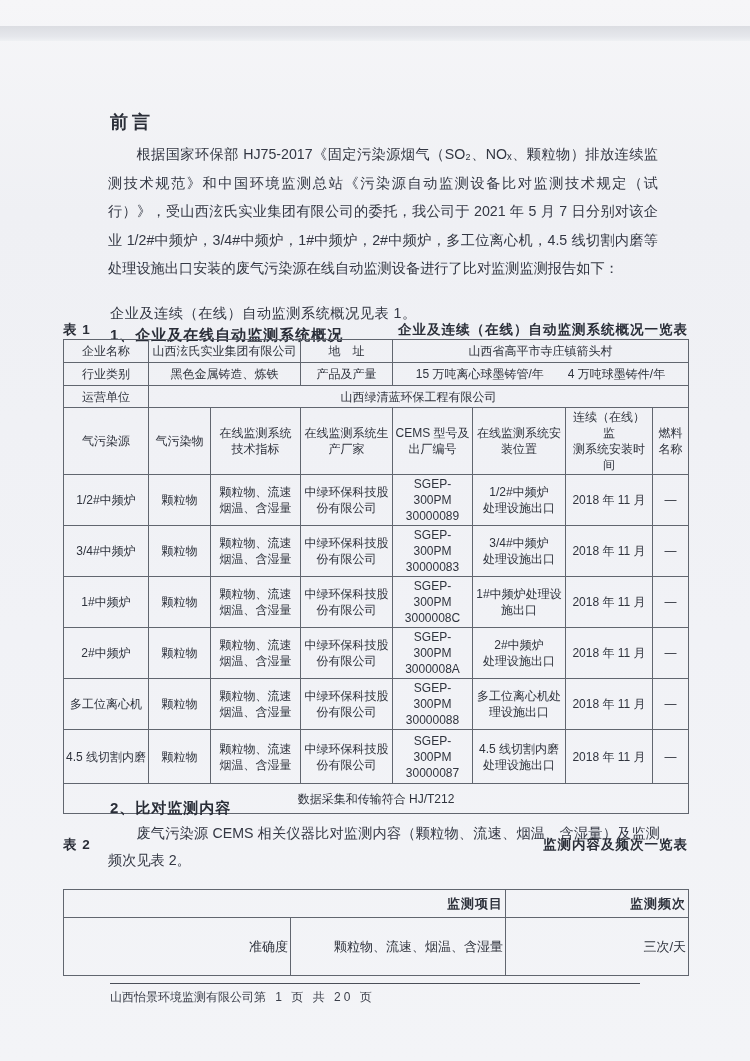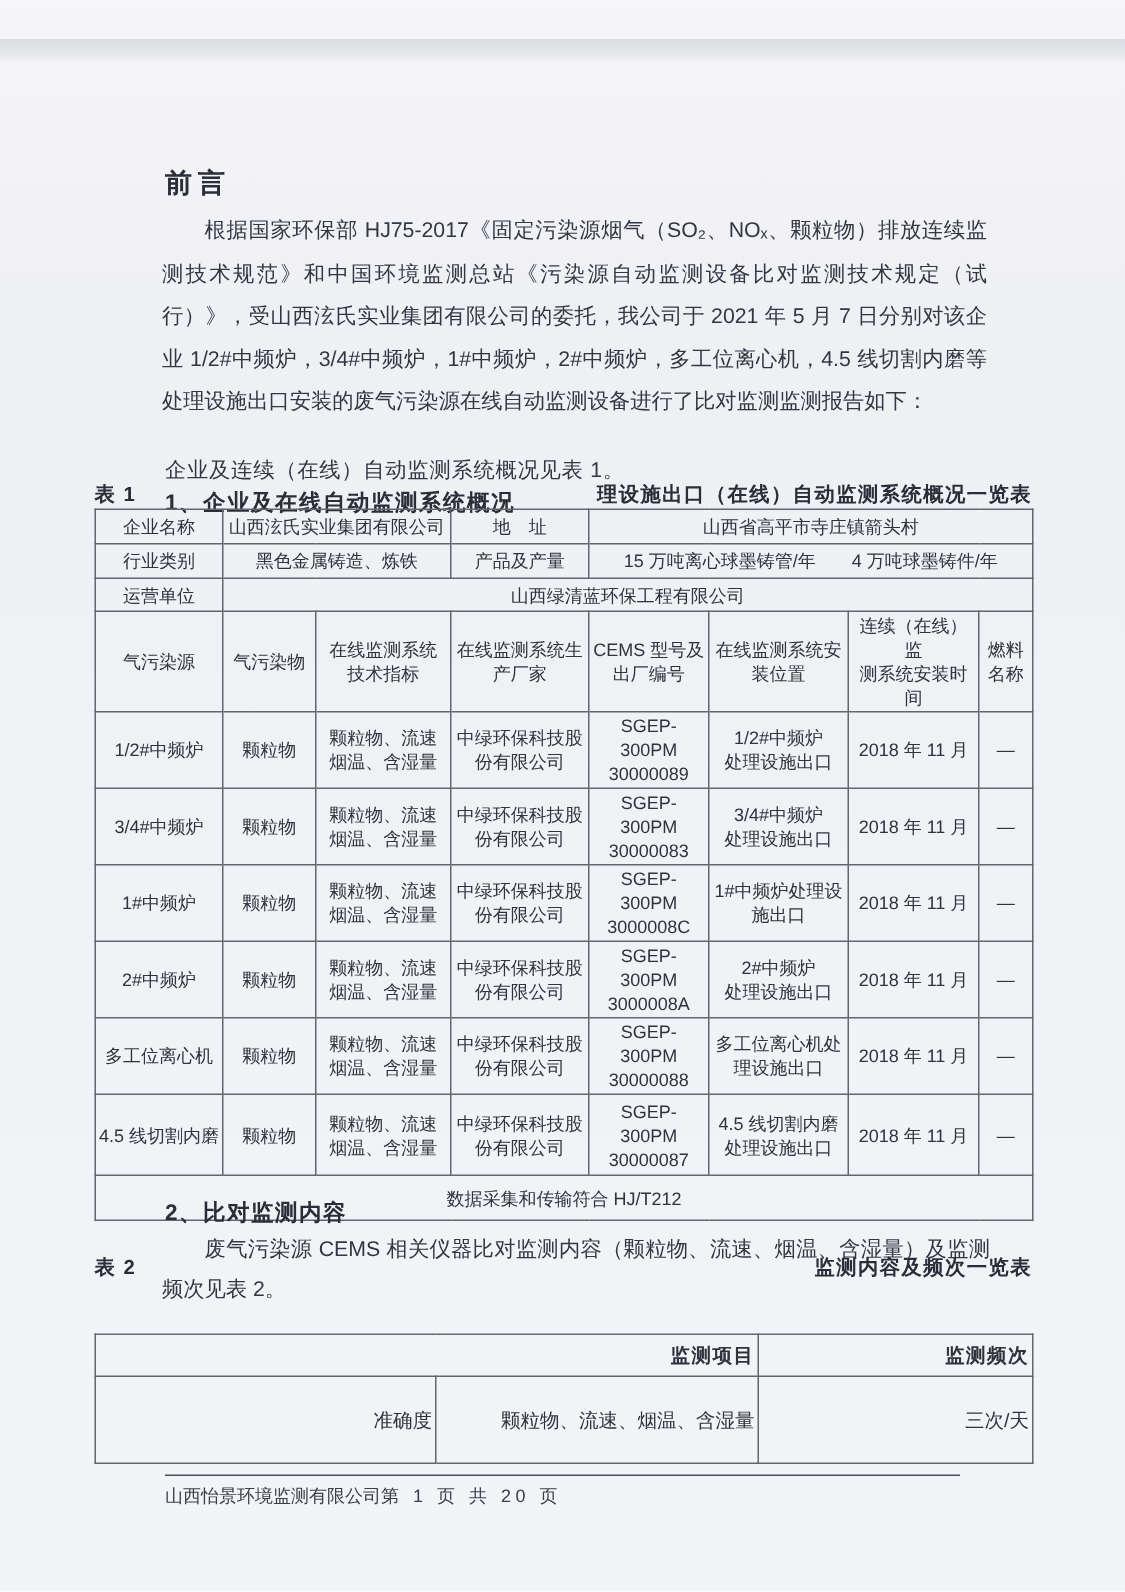--- a/index.html
+++ b/index.html
@@ -81,21 +81,21 @@
   <div class="scan-band"></div>
 
   <div class="preface-title">前言</div>
   <div class="preface-para">根据国家环保部 HJ75-2017《固定污染源烟气（SO₂、NOₓ、颗粒物）排放连续监测技术规范》和中国环境监测总站《污染源自动监测设备比对监测技术规定（试行）》，受山西泫氏实业集团有限公司的委托，我公司于 2021 年 5 月 7 日分别对该企业 1/2#中频炉，3/4#中频炉，1#中频炉，2#中频炉，多工位离心机，4.5 线切割内磨等处理设施出口安装的废气污染源在线自动监测设备进行了比对监测监测报告如下：</div>
 
   <div class="sec-title sec1-title">1、企业及在线自动监测系统概况</div>
   <div class="sec1-intro">企业及连续（在线）自动监测系统概况见表 1。</div>
 
   <div class="tbl-caption t1-caption">
     <span>表 1</span>
-    <span>理设施出口（在线）自动监测系统概况一览表</span>
+    <span>企业及连续（在线）自动监测系统概况一览表</span>
   </div>
 
   <table class="t1">
     <colgroup>
       <col style="width:85px">
         <col style="width:62px">
         <col style="width:90px">
         <col style="width:92px">
       <col style="width:80px">
         <col style="width:93px">

